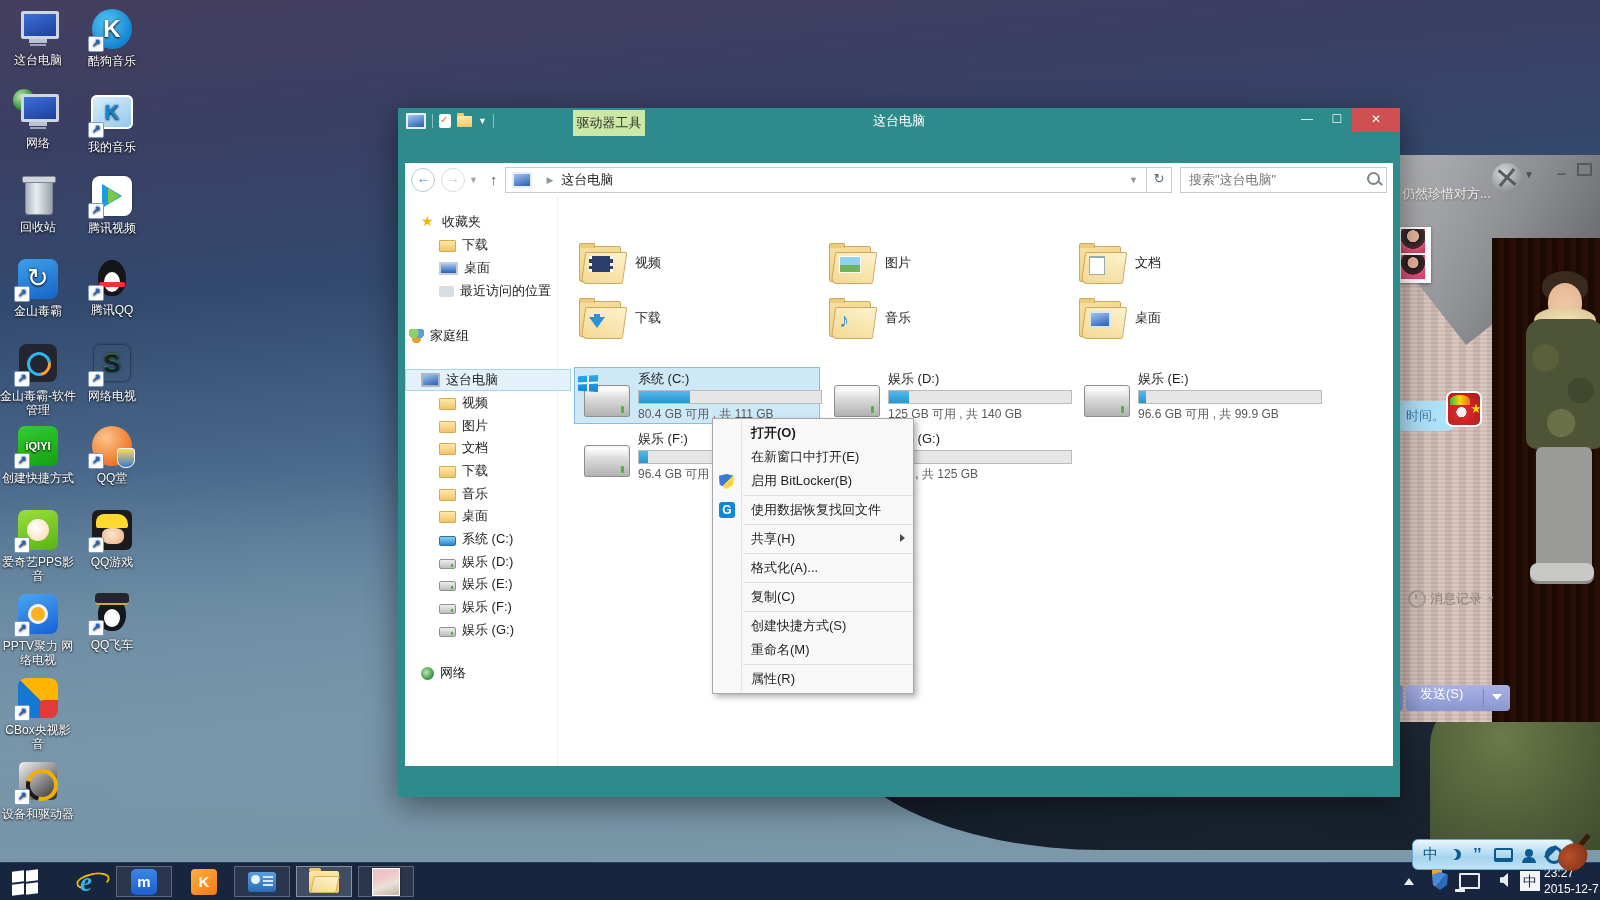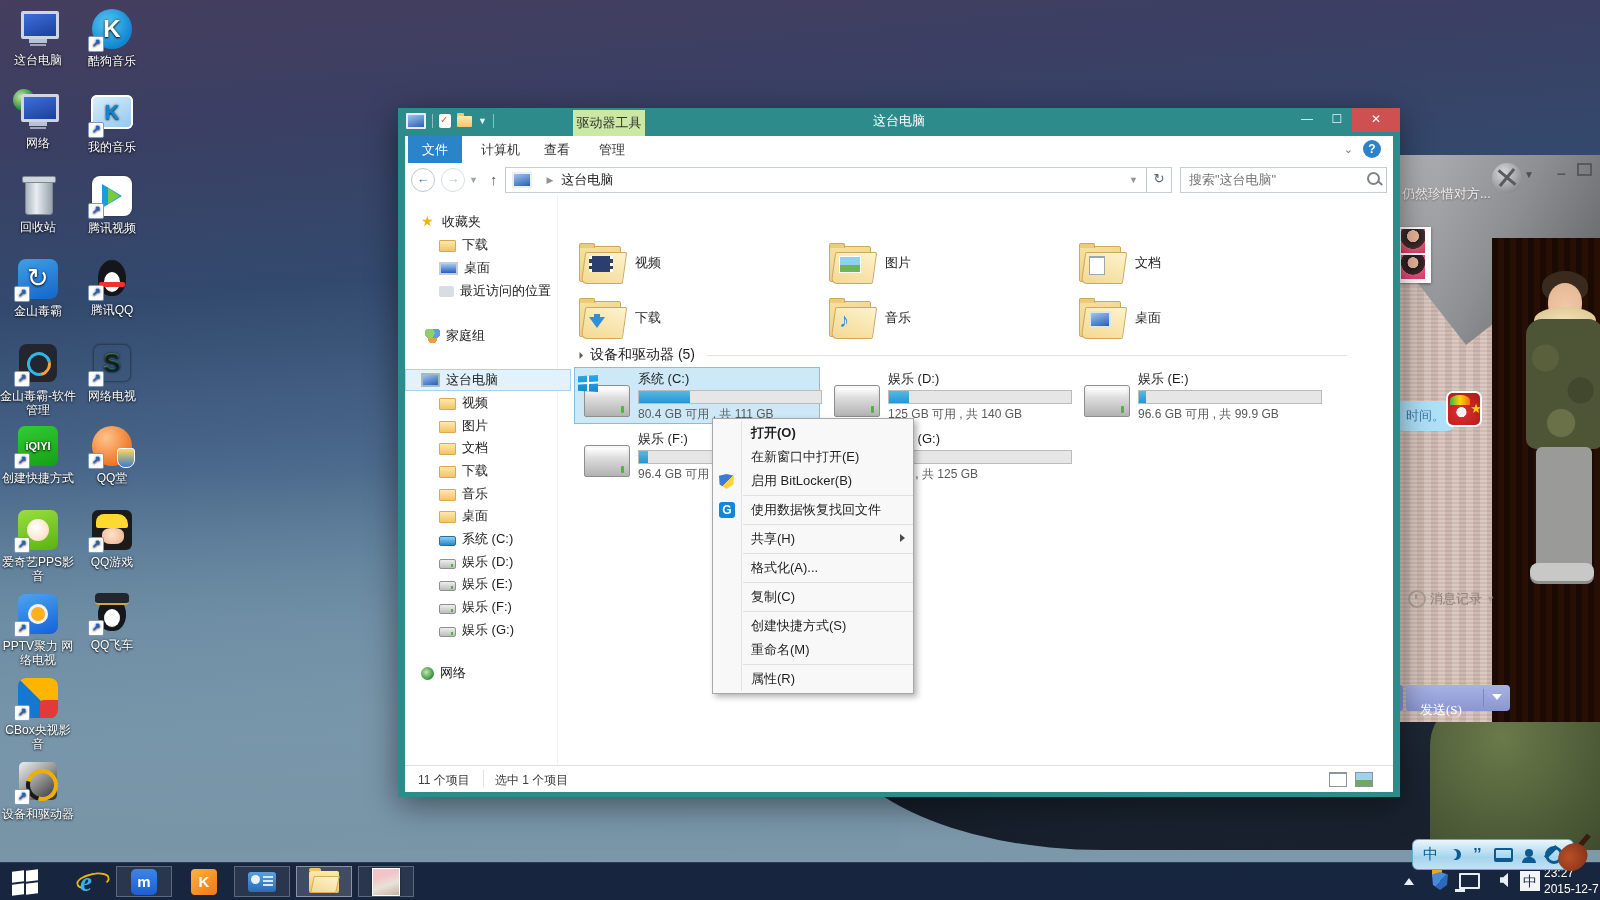--- a/index.html
+++ b/index.html
@@ -191,21 +191,21 @@
     color:#3a7aa8;font-size:13px;line-height:30px;}
   .bub:after{content:"";position:absolute;right:-7px;top:10px;border-left:8px solid #aee0f8;border-top:5px solid transparent;border-bottom:5px solid transparent;}
   .redic{position:absolute;left:52px;top:238px;width:32px;height:32px;border-radius:5px;background:radial-gradient(circle at 42% 60%,#f2f2f2 18%,#d42a2a 20%,#b01818);box-shadow:0 0 0 2px #fff;}
   .redic:before{content:"";position:absolute;left:2px;top:2px;width:20px;height:10px;border-radius:50% 50% 0 0;background:linear-gradient(90deg,#3ab54a,#ffd400,#f26a22);}
   .redic:after{content:"★";position:absolute;right:-2px;top:8px;color:#ffd400;font-size:13px;}
   .qhist{position:absolute;left:12px;top:435px;color:#8a8078;font-size:13px;display:flex;align-items:center;gap:4px;}
   .qhist .clk{width:14px;height:14px;border:2px solid #a89e96;border-radius:50%;position:relative;}
   .qhist .clk:after{content:"";position:absolute;left:5px;top:2px;width:2px;height:5px;background:#a89e96;}
   .qhist .dd{font-size:9px;color:#a89e96;}
   .qsend{position:absolute;left:10px;top:530px;width:104px;height:26px;background:linear-gradient(#a8b2e2,#8a96d2);border-radius:4px;color:#fff;font-size:13px;}
-  .qsend .lab{position:absolute;left:14px;top:16px;font-family:Liberation Serif, serif;}
+  .qsend .lab{position:absolute;left:14px;top:0;}
   .qsend .dv{position:absolute;right:26px;top:4px;width:1px;height:18px;background:#7a86c2;}
   .qsend .dd{position:absolute;right:8px;top:9px;width:0;height:0;border-top:6px solid #fff;border-left:5px solid transparent;border-right:5px solid transparent;}
   .qfrag{position:absolute;left:0,;left:0;top:530px;width:7px;height:26px;background:#8a96d2;border-radius:0 3px 3px 0;}
   
   .task{position:absolute;left:0;bottom:0;width:1600px;height:37px;z-index:50;background:#17253f;border-top:1px solid #2c3c5c;}
   .start{position:absolute;left:10px;top:6px;width:40px;height:26px;}
   .start i{position:absolute;width:12px;height:11px;background:#fff;transform:skewY(-6deg);}
   .start i:nth-child(1){left:2px;top:2px;}.start i:nth-child(2){left:16px;top:1px;}
   .start i:nth-child(3){left:2px;top:15px;}.start i:nth-child(4){left:16px;top:14px;}
   .tbtn{position:absolute;top:3px;width:56px;height:31px;}
@@ -434,28 +434,20 @@
       <div class="sep"></div>
     </div>
     <div class="wtitle">这台电脑</div>
     <div class="tooltab">驱动器工具</div>
     <div class="wbtns">
       <div class="wb">—</div>
       <div class="wb">☐</div>
       <div class="wb close">✕</div>
     </div>
   </div>
-  <div class="ribbon">
-    <div class="rtab file">文件</div>
-    <div class="rtab t2">计算机</div>
-    <div class="rtab t3">查看</div>
-    <div class="rtab t4">管理</div>
-    <div class="rchev">⌄</div>
-    <div class="rhelp">?</div>
-  </div>
   <div class="abar">
     <div class="navbtn">←</div>
     <div class="navbtn dis">→</div>
     <div class="tinych">▼</div>
     <div class="upar">↑</div>
     <div class="crumb">
       <div class="mini-pc"></div>
       <span class="arr">▶</span>
       <span>这台电脑</span>
       <span style="flex:1"></span>
@@ -478,21 +470,21 @@
           <span>下载</span>
         </div>
       <div class="nitem" style="top:61px;padding-left:34px">
           <span class="ni desk"></span>
           <span>桌面</span>
         </div>
       <div class="nitem" style="top:84px;padding-left:34px">
           <span class="ni recent"></span>
           <span>最近访问的位置</span>
         </div>
-      <div class="nitem" style="top:129px;padding-left:20px">
+      <div class="nitem" style="top:129px;padding-left:4px">
           <span class="ni home"></span>
           <span>家庭组</span>
         </div>
       <div class="nitem sel" style="top:173px;padding-left:16px">
           <span class="ni pc"></span>
           <span>这台电脑</span>
         </div>
       <div class="nitem" style="top:196px;padding-left:34px">
           <span class="ni fold"></span>
           <span>视频</span>
@@ -584,25 +576,20 @@
         <div class="flabel">音乐</div>
         </div>
       <div class="ftile" style="left:520px;top:96px">
         <div class="ficon">
             <div class="fback"></div>
             <div class="fglyph g-desk"></div>
             <div class="ffront"></div>
           </div>
         <div class="flabel">桌面</div>
         </div>
-      <div class="shead" style="top:150px">
-        <span class="tri"></span>
-        <span>设备和驱动器 (5)</span>
-          <span class="rule" style="width:640px"></span>
-      </div>
       <div class="dtile sel" style="left:17px;top:171px">
         <div class="hdd"></div>
           <div class="winflag"></div>
         <div class="dname">系统 (C:)</div>
         <div class="dbar">
             <i style="width: 28%;"></i>
           </div>
         <div class="dinfo">80.4 GB 可用 , 共 111 GB</div>
         </div>
       <div class="dtile" style="left:267px;top:171px">
@@ -631,27 +618,20 @@
         </div>
       <div class="dtile" style="left:267px;top:231px">
         <div class="hdd"></div>
         <div class="dname">娱乐 (G:)</div>
         <div class="dbar">
             <i style="width: 12%;"></i>
           </div>
         <div class="dinfo">可用 , 共 125 GB</div>
         </div>
     </div>
-  </div>
-  <div class="sbar">
-    <span class="c1">11 个项目</span>
-    <span class="sep"></span>
-    <span class="c2">选中 1 个项目</span>
-    <span class="vico1"></span>
-    <span class="vico2"></span>
   </div>
 </div>
 
 <div class="cmenu">
   <div class="mi"><b>打开(O)</b></div>
   <div class="mi"><span>在新窗口中打开(E)</span></div>
   <div class="mi"><span class="uac"></span><span>启用 BitLocker(B)</span></div>
   <div class="msep"></div>
   <div class="mi"><span class="gdr">G</span><span>使用数据恢复找回文件</span></div>
   <div class="msep"></div>

